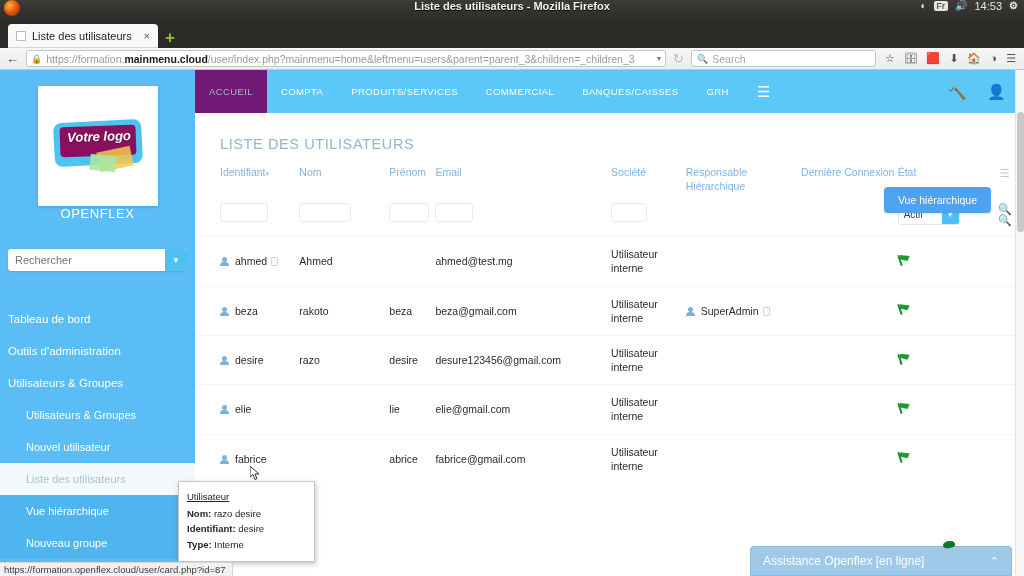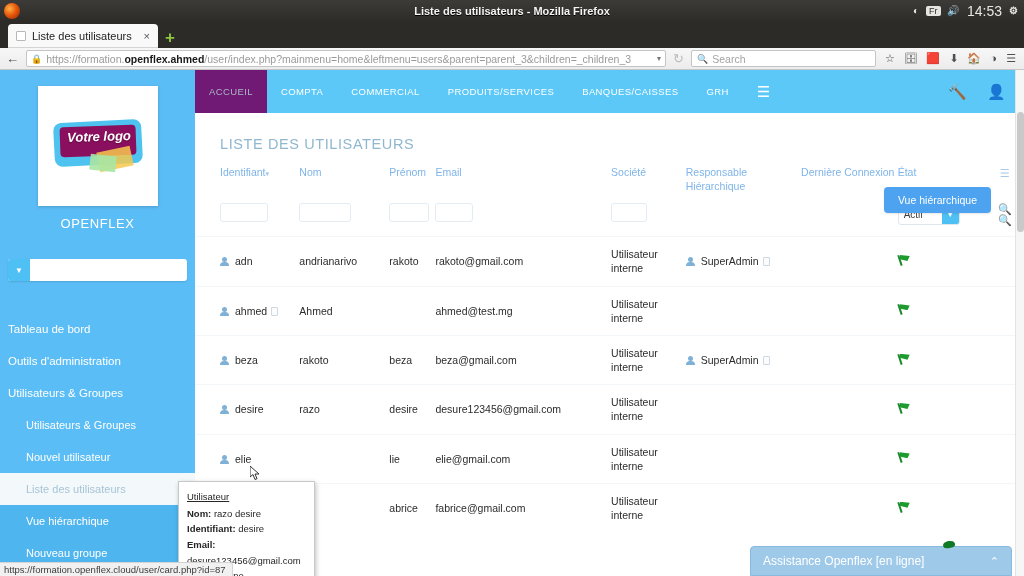--- a/index.html
+++ b/index.html
@@ -7,21 +7,21 @@
     width: 1024px; height: 576px;
     overflow: hidden;
     font-family: "Liberation Sans", sans-serif;
     background: #fff;
   }
 
   
   .os-titlebar {
     height: 22px; width: 100%;
     background: linear-gradient(to bottom, #3c3b37 0%, #2c2b28 100%);
-    display: flex; align-items: center;
+    display: flex; align-items: flex-start;
     position: relative;
     color: #f2f1f0;
     font-size: 11px; font-weight: bold;
   }
   .os-ff-logo {
     width: 16px; height: 16px; margin-left: 4px;
     border-radius: 50%;
     background: radial-gradient(circle at 35% 35%, #ffb347 0%, #e8590c 45%, #8b2500 100%);
     flex: 0 0 auto;
   }
@@ -35,21 +35,21 @@
     margin-left: auto; display: flex; align-items: center;
     gap: 7px; padding-right: 6px; z-index: 2;
     font-size: 10px; color: #e8e6e3;
   }
   .tray-ico { display: inline-block; line-height: 1; }
   .tray-kbd {
     background: #e6e4e1; color: #2b2a28;
     font-size: 9px; padding: 0px 3px; border-radius: 2px;
     font-weight: normal;
   }
-  .tray-clock { font-weight: normal; font-size: 14px; }
+  .tray-clock { font-weight: normal; font-size: 11px; }
 
   
   .ff-tabstrip {
     height: 26px; width: 100%;
     background: #2c2b28;
     display: flex; align-items: flex-end;
     padding-left: 8px;
   }
   .ff-tab {
     height: 24px;
@@ -148,21 +148,21 @@
   .logo-yellow {
     position: absolute; left: 48px; top: 34px; width: 34px; height: 20px;
     background: #f6c84c; opacity: .85; transform: rotate(-12deg);
   }
   .logo-green {
     position: absolute; left: 40px; top: 40px; width: 26px; height: 16px;
     background: #a8e6a3; opacity: .9; transform: rotate(6deg);
   }
   .brand-name {
     text-align: center; color: #fff; font-size: 13px;
-    letter-spacing: .6px; margin-top: 10px;
+    letter-spacing: .6px; 
   }
   .side-search {
     margin: 28px 8px 0; height: 22px;
     background: #fff; border-radius: 3px;
     display: flex; align-items: stretch; overflow: hidden;
     box-shadow: 0 1px 2px rgba(0,0,0,.12);
   }
   .side-search input {
     flex: 1 1 auto; border: 0; outline: none;
     font-size: 11px; color: #9aa0a6; padding: 0 7px;
@@ -380,21 +380,21 @@
     <span class="ff-tab-title">Liste des utilisateurs</span>
     <span class="ff-tab-close">×</span>
   </div>
   <div class="ff-newtab">+</div>
 </div>
 
 <div class="ff-navbar">
   <span class="nav-arrow">←</span>
   <div class="urlbar">
     <span class="lock-ico">🔒</span>
-    <span class="url-text"><span>https://formation.</span><b>openflex.ahmed</b><span>/user/index.php?mainmenu=home&amp;leftmenu=users&amp;parent=parent_3&amp;children=_children_3</span></span>
+    <span class="url-text"><span>https://formation.</span><b>mainmenu.cloud</b><span>/user/index.php?mainmenu=home&amp;leftmenu=users&amp;parent=parent_3&amp;children=_children_3</span></span>
     <span class="url-drop">▾</span>
   </div>
   <span class="nav-arrow dim">↻</span>
   <div class="searchbar">
     <span class="lock-ico">🔍</span>
     <span class="search-ph">Search</span>
   </div>
   <div class="nav-icons">
     <span class="nav-ic">☆</span>
     <span class="nav-ic">🗄</span>
@@ -414,40 +414,41 @@
         <div class="logo-blob"></div>
         <div class="logo-plate"></div>
         <div class="logo-yellow"></div>
         <div class="logo-green"></div>
         <div class="logo-word">Votre logo</div>
       </div>
     </div>
     <div class="brand-name">OPENFLEX</div>
 
     <div class="side-search">
+      <input placeholder="Rechercher" style="">
       <div class="side-search-btn">▼</div>
     </div>
 
     <div class="side-menu">
       <div class="side-item">Tableau de bord</div>
       <div class="side-item">Outils d'administration</div>
       <div class="side-item">Utilisateurs &amp; Groupes</div>
       <div class="side-item sub">Utilisateurs &amp; Groupes</div>
       <div class="side-item sub">Nouvel utilisateur</div>
       <div class="side-item sub active">Liste des utilisateurs</div>
       <div class="side-item sub highlight">Vue hiérarchique</div>
       <div class="side-item sub highlight">Nouveau groupe</div>
     </div>
   </div>
 
   <div class="topnav">
     <div class="topnav-item active">ACCUEIL</div>
     <div class="topnav-item">COMPTA</div>
+    <div class="topnav-item">PRODUITS/SERVICES</div>
     <div class="topnav-item">COMMERCIAL</div>
-    <div class="topnav-item">PRODUITS/SERVICES</div>
     <div class="topnav-item">BANQUES/CAISSES</div>
     <div class="topnav-item">GRH</div>
     <div class="topnav-burger">☰</div>
     <div class="topnav-right">
       <span class="topnav-ic">🔨</span>
       <span class="topnav-ic">👤</span>
 
     </div>
   </div>
 
@@ -483,31 +484,20 @@
             </span>
           </td>
           <td class="th-ico">
             <span class="mag">🔍</span>
             <span class="mag">🔍</span>
           </td>
         </tr>
       </thead>
       <tbody>
         <tr class="urow">
-          <td class="c-ident"><span class="uicon"></span><span>adn</span></td>
-          <td>andrianarivo</td>
-          <td>rakoto</td>
-          <td>rakoto@gmail.com</td>
-          <td class="soc-cell">Utilisateur interne</td>
-          <td><span class="uicon"></span><span>SuperAdmin</span><span class="doc-ico"></span></td>
-          <td></td>
-          <td><span class="flag"></span></td>
-          <td></td>
-        </tr>
-        <tr class="urow">
           <td class="c-ident"><span class="uicon"></span><span>ahmed</span><span class="doc-ico"></span></td>
           <td>Ahmed</td>
           <td></td>
           <td>ahmed@test.mg</td>
           <td class="soc-cell">Utilisateur interne</td>
           <td></td>
           <td></td>
           <td><span class="flag"></span></td>
           <td></td>
         </tr>
@@ -557,21 +547,20 @@
         </tr>
 
       </tbody>
     </table>
   </div>
 
   <div class="tooltip">
     <div class="tt-head">Utilisateur</div>
     <div><b>Nom:</b> <span>razo desire</span></div>
     <div><b>Identifiant:</b> <span>desire</span></div>
-    <div><b>Email:</b> <span>desure123456@gmail.com</span></div>
     <div><b>Type:</b> <span>Interne</span></div>
   </div>
 
   <svg class="cursor" viewBox="0 0 11 15">
     <path d="M0,0 L0,11 L3,8.5 L5,13.5 L7,12.7 L5,8 L9,8 Z" fill="#fff" stroke="#333" stroke-width="1"></path>
   </svg>
 
   <div class="chat">
     <div class="chat-dot"></div>
     <span class="chat-title">Assistance Openflex [en ligne]</span>

